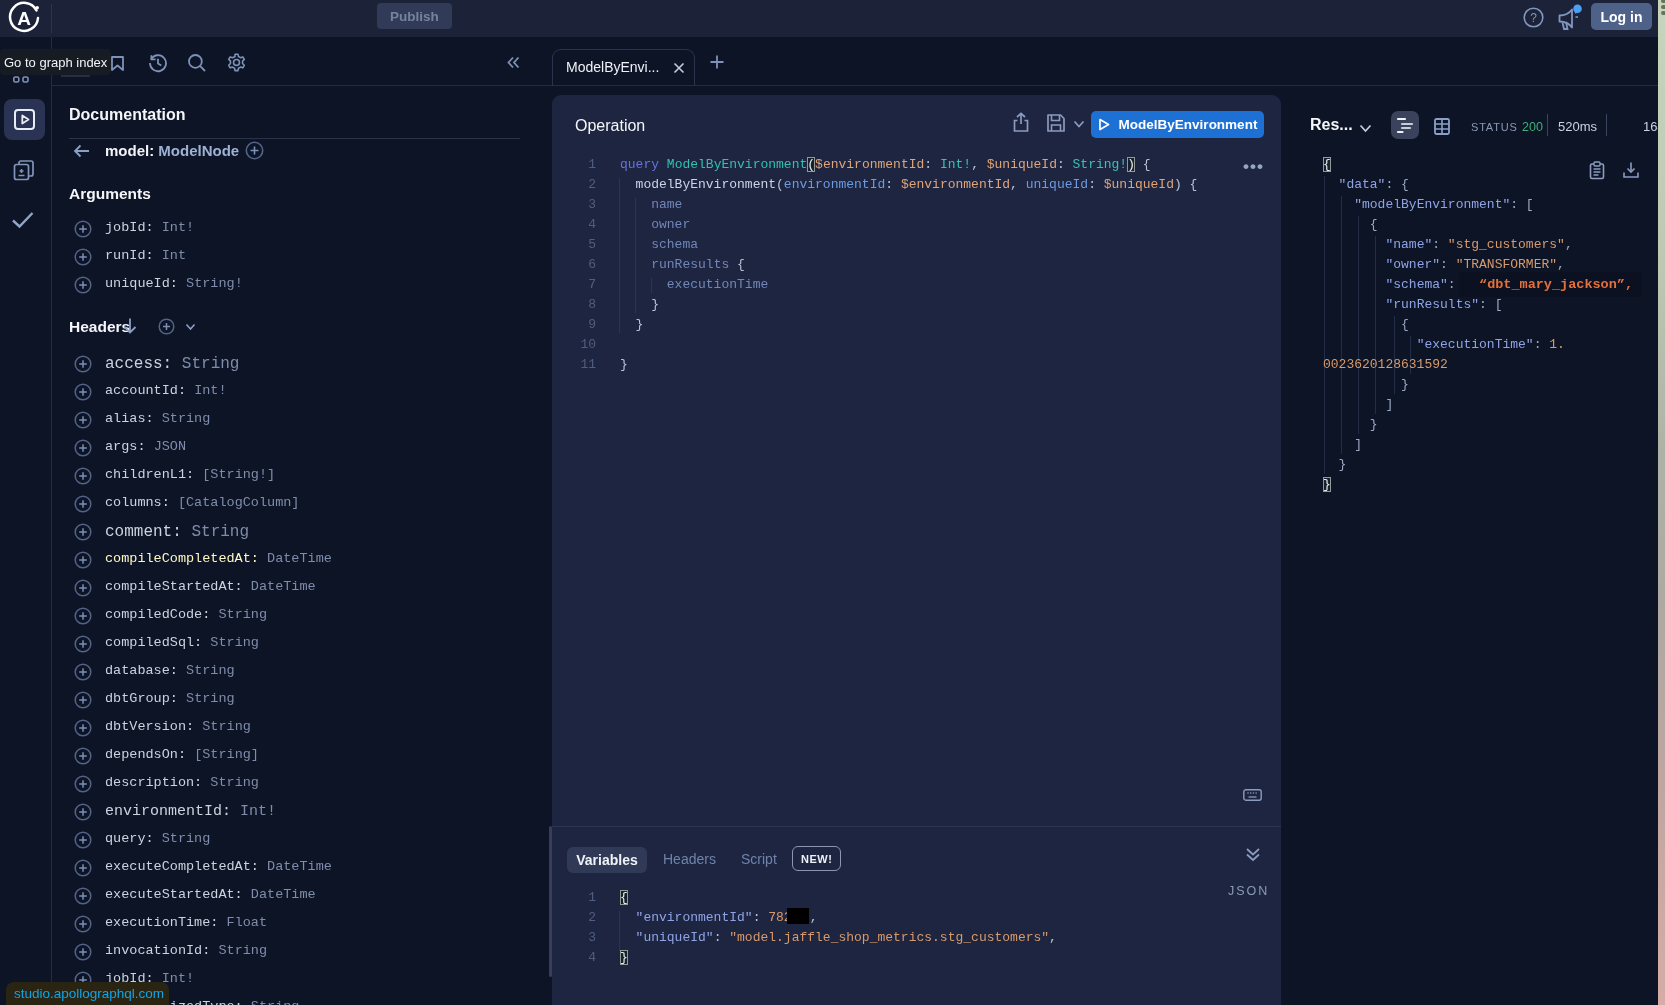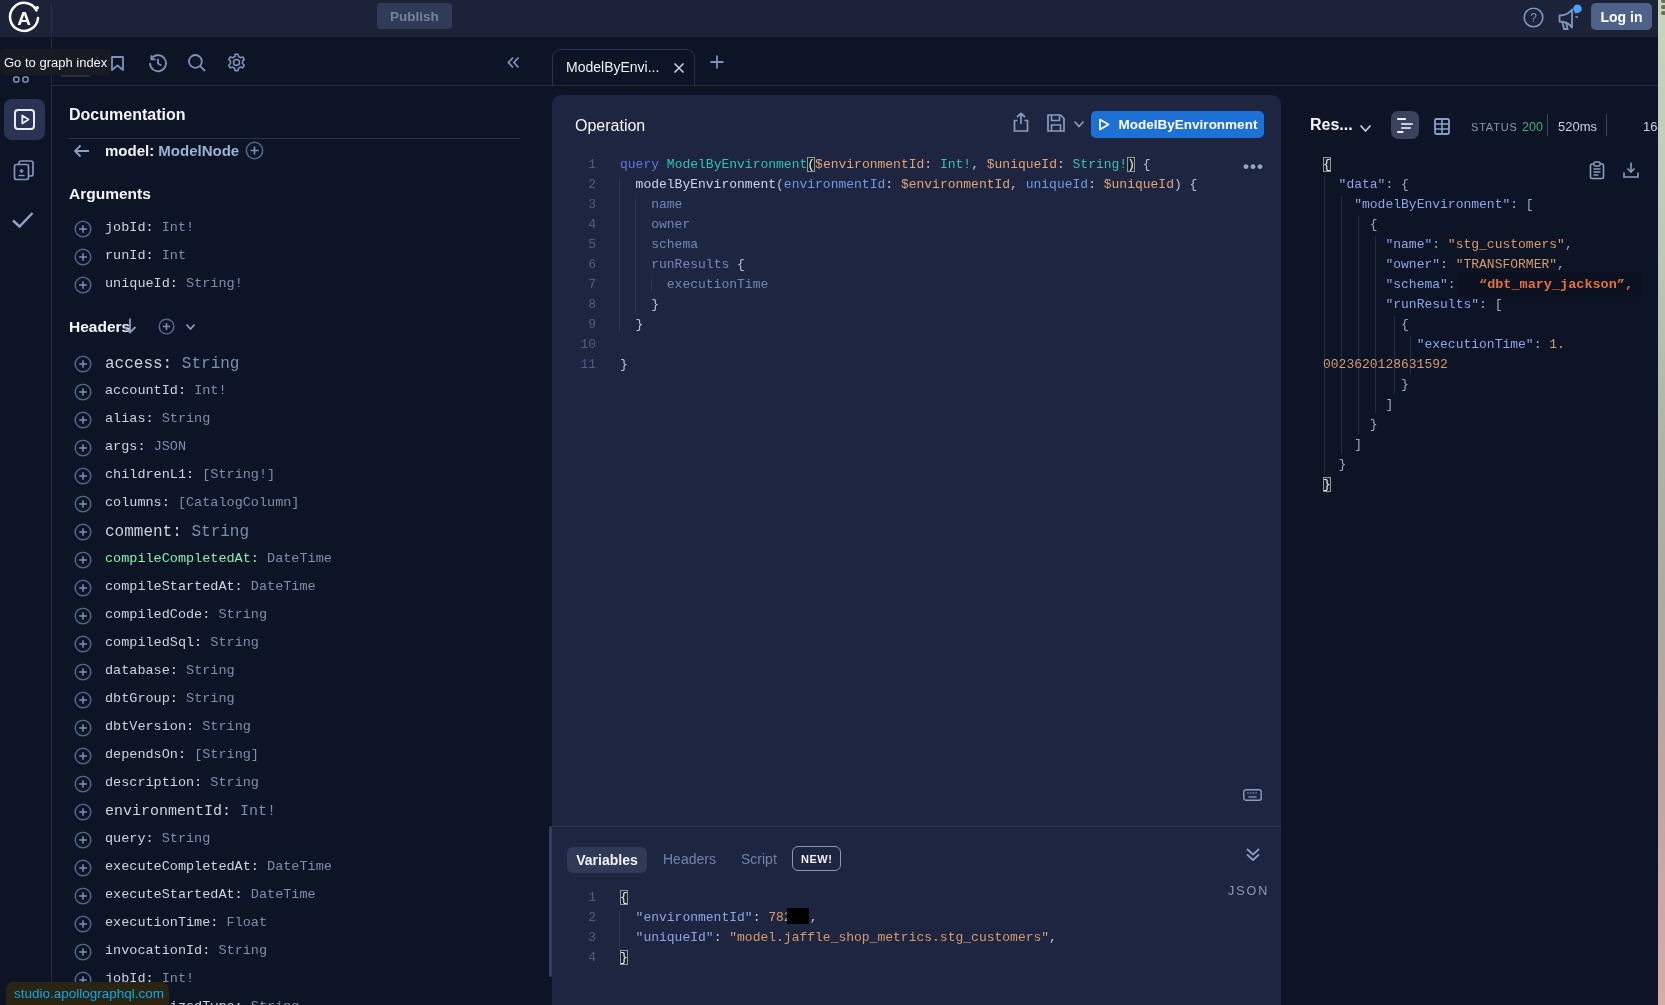--- a/index.html
+++ b/index.html
@@ -175,21 +175,21 @@
       <div class="abs mono" style="left:53px;top:409px;font-size:13.5px;"><span style="color:#ccd3df">columns:</span> <span style="color:#7e8dab">[CatalogColumn]</span></div>
       <svg class="abs" style="left:22px;top:437px;" width="18" height="18" viewBox="0 0 18 18">
         <circle cx="9" cy="9" r="7.8" fill="none" stroke="#546388" stroke-width="1.5"></circle>
         <path d="M9 5.2 L9 12.8 M5.2 9 L12.8 9" stroke="#7b8fb8" stroke-width="1.5"></path>
       </svg>
       <div class="abs mono" style="left:53px;top:437px;font-size:16px;"><span style="color:#ccd3df">comment:</span> <span style="color:#7e8dab">String</span></div>
       <svg class="abs" style="left:22px;top:465px;" width="18" height="18" viewBox="0 0 18 18">
         <circle cx="9" cy="9" r="7.8" fill="none" stroke="#546388" stroke-width="1.5"></circle>
         <path d="M9 5.2 L9 12.8 M5.2 9 L12.8 9" stroke="#7b8fb8" stroke-width="1.5"></path>
       </svg>
-      <div class="abs mono" style="left:53px;top:465px;font-size:13.5px;"><span style="color:#86efac">compileCompletedAt:</span> <span style="color:#7e8dab">DateTime</span></div>
+      <div class="abs mono" style="left:53px;top:465px;font-size:13.5px;"><span style="color:#fef9c3">compileCompletedAt:</span> <span style="color:#7e8dab">DateTime</span></div>
       <svg class="abs" style="left:22px;top:493px;" width="18" height="18" viewBox="0 0 18 18">
         <circle cx="9" cy="9" r="7.8" fill="none" stroke="#546388" stroke-width="1.5"></circle>
         <path d="M9 5.2 L9 12.8 M5.2 9 L12.8 9" stroke="#7b8fb8" stroke-width="1.5"></path>
       </svg>
       <div class="abs mono" style="left:53px;top:493px;font-size:13.5px;"><span style="color:#ccd3df">compileStartedAt:</span> <span style="color:#7e8dab">DateTime</span></div>
       <svg class="abs" style="left:22px;top:521px;" width="18" height="18" viewBox="0 0 18 18">
         <circle cx="9" cy="9" r="7.8" fill="none" stroke="#546388" stroke-width="1.5"></circle>
         <path d="M9 5.2 L9 12.8 M5.2 9 L12.8 9" stroke="#7b8fb8" stroke-width="1.5"></path>
       </svg>
       <div class="abs mono" style="left:53px;top:521px;font-size:13.5px;"><span style="color:#ccd3df">compiledCode:</span> <span style="color:#7e8dab">String</span></div>

